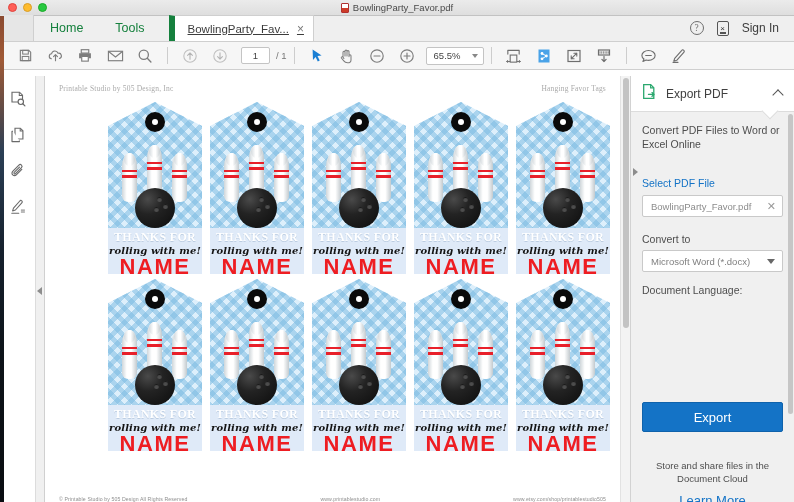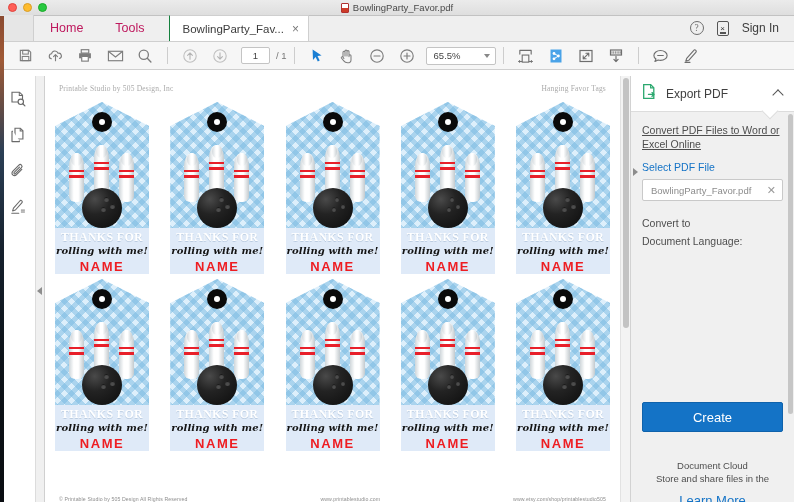--- a/index.html
+++ b/index.html
@@ -48,30 +48,31 @@
     position: absolute; top: 16px; left: 0; width: 794px; height: 26px;
     background: #efefef; border-bottom: 1px solid #cfcfcf;
     display: flex; align-items: flex-end;
   }
   .accent-edge {
     position: absolute; left: 0; top: 16px; width: 4px; height: 486px;
     background: linear-gradient(to bottom, #8a4a30 0%, #a05a36 9%, #2b3f55 28%, #16212e 48%, #0d1319 70%, #0a0d11 100%);
     z-index: 30;
   }
   .tab-btn {
-    height: 26px; padding: 0 16px; font-size: 12.5px; color: #be185d;
+    height: 26px; padding: 0 16px; font-size: 12.5px; color: #15803d;
     display: flex; align-items: center; cursor: default;
   }
   .tab-doc {
     height: 26px; min-width: 124px; background: #fff;
-    border-left: 1px solid #15803d; border-right: 1px solid #cfcfcf;
+    border-left: 6px solid #15803d; border-right: 1px solid #cfcfcf;
     border-top: 1px solid #cfcfcf;
     display: flex; align-items: center; justify-content: space-between;
     padding: 0 9px 0 13px; font-size: 11.5px; color: #3c3c3c;
     margin-left: 8px;
+    text-decoration: underline;
   }
   .tab-close {
     font-size: 12px; color: #7a7a7a; margin-left: 8px; line-height: 1;
   }
   .tab-ghost {
     height: 26px; width: 34px; background: #e6e6e6;
     border-right: 1px solid #cfcfcf;
   }
   .tabbar-right {
     margin-left: auto; display: flex; align-items: center; gap: 13px;
@@ -104,21 +105,21 @@
     justify-content: center; cursor: default;
   }
   .tb-sep { width: 1px; height: 17px; background: #cdcdcd; margin: 0 7px; }
   .pagefield {
     width: 29px; height: 17px; background: #fff; border: 1px solid #c4c4c4;
     border-radius: 2px; font-size: 9.5px; color: #444;
     display: flex; align-items: center; justify-content: center;
   }
   .pagetotal { font-size: 9.5px; color: #777; margin-left: 6px; }
   .zoomfield {
-    width: 70px; height: 18px; background: #fff; border: 1px solid #c4c4c4;
+    width: 58px; height: 18px; background: #fff; border: 1px solid #c4c4c4;
     border-radius: 2px; font-size: 9.5px; color: #444;
     display: flex; align-items: center; padding-left: 7px; position: relative;
     margin-left: 4px;
   }
   .zoom-caret {
     position: absolute; right: 5px; top: 50%; margin-top: -1.5px;
     width: 0; height: 0; border-left: 3.5px solid transparent;
     border-right: 3.5px solid transparent; border-top: 4px solid #888;
   }
 
@@ -151,21 +152,21 @@
   }
   .page {
     position: absolute; top: 0; left: 0; right: 10px; bottom: 0;
     background: #fff; padding: 8px 10px 0 10px;
   }
   .page-head {
     display: flex; justify-content: space-between;
     font-family: "Liberation Serif", serif; font-size: 7.5px; color: #aaa;
     padding: 0 4px; margin-bottom: 9px; letter-spacing: .2px;
   }
-  .tagrow { display: flex; justify-content: space-between; gap: 16px; }
+  .tagrow { display: flex; justify-content: flex-end; gap: 8px; }
   .tagrow + .tagrow { margin-top: 5px; }
 
   .tag {
     width: 94px; height: 172px; position: relative; overflow: hidden;
     flex: 0 0 94px;
   }
   .tag-shape {
     position: absolute; inset: 0;
     clip-path: polygon(0% 14%, 50% 0%, 100% 14%, 100% 100%, 0% 100%);
     background:
@@ -228,21 +229,21 @@
     letter-spacing: .3px; line-height: 14px;
     text-shadow: 0 1px 0 rgba(120,150,180,.35);
   }
   .t-rolling {
     font-family: "DejaVu Serif", serif; font-style: italic; font-weight: bold;
     font-size: 10px; color: #141414; text-align: center; line-height: 13px;
     letter-spacing: .1px; transform: scaleY(.92);
   }
   .t-name {
     font-family: "Liberation Sans", sans-serif; font-weight: bold;
-    font-size: 13px; color: #ee1d22; text-align: center;
+    font-size: 22px; color: #ee1d22; text-align: center;
     letter-spacing: 1.6px; line-height: 19px;
   }
   .page-foot {
     position: absolute; left: 14px; right: 14px; bottom: 6px;
     display: flex; justify-content: space-between;
     font-size: 5.2px; color: #8e8e8e; letter-spacing: .1px;
   }
   .doc-vscroll {
     position: absolute; top: 0; right: 0; width: 10px; height: 432px;
     background: #f3f3f3; border-left: 1px solid #e2e2e2;
@@ -275,21 +276,21 @@
     position: absolute; bottom: -6px; right: 18px; width: 12px; height: 12px;
     background: #fff; transform: rotate(45deg);
     border-right: 1px solid #dcdcdc; border-bottom: 1px solid #dcdcdc;
   }
   .panel-body { padding: 12px 11px 0 11px; flex: 1; }
   .p-title {
     font-size: 11.5px; font-weight: bold; color: #3a3a3a;
     display: flex; align-items: center; justify-content: space-between;
     margin-bottom: 7px;
   }
-  .p-sub { font-size: 10.5px; color: #4e4e4e; line-height: 13.5px; margin-bottom: 10px; text-decoration: underline; }
+  .p-sub { font-size: 10.5px; color: #4e4e4e; line-height: 13.5px; margin-bottom: 26px; }
   .p-link { font-size: 10.5px; color: #1473c6; margin-bottom: 6px; }
   .p-input {
     height: 22px; background: #fff; border: 1px solid #c9c9c9; border-radius: 2px;
     display: flex; align-items: center; padding: 0 6px 0 8px;
     font-size: 9.5px; color: #8c8c8c; margin-bottom: 11px;
   }
   .p-input .val { flex: 1; overflow: hidden; white-space: nowrap; }
   .p-input .x { color: #9a9a9a; font-size: 11px; }
   .p-label { font-size: 10.5px; color: #4e4e4e; margin-bottom: 5px; margin-top: 16px; }
   .p-select {
@@ -825,31 +826,35 @@
       </div>
 
       <div class="panel-body">
         <div class="p-sub">Convert PDF Files to Word or Excel Online</div>
         <div class="p-link">Select PDF File</div>
         <div class="p-input">
           <span class="val">BowlingParty_Favor.pdf</span>
           <span class="x">✕</span>
         </div>
         <div class="p-label">Convert to</div>
+        <div class="p-select">
+          <span class="val">Microsoft Word (*.docx)</span>
+          <span class="sel-caret"></span>
+        </div>
         <div class="p-langlabel">Document Language:</div>
       </div>
 
       <div class="collapse-arrow"></div>
 
-      <div class="btn-convert">Create</div>
+      <div class="btn-convert">Export</div>
 
 
       <div class="panel-foot">
+        <div class="foot-txt">Store and share files in the</div>
         <div class="foot-txt">Document Cloud</div>
-        <div class="foot-txt">Store and share files in the</div>
         <div class="foot-link">Learn More</div>
       </div>
 
       <div class="panel-vscroll"></div>
     </div>
 
   </div>
 </div>
 
 </body></html>

